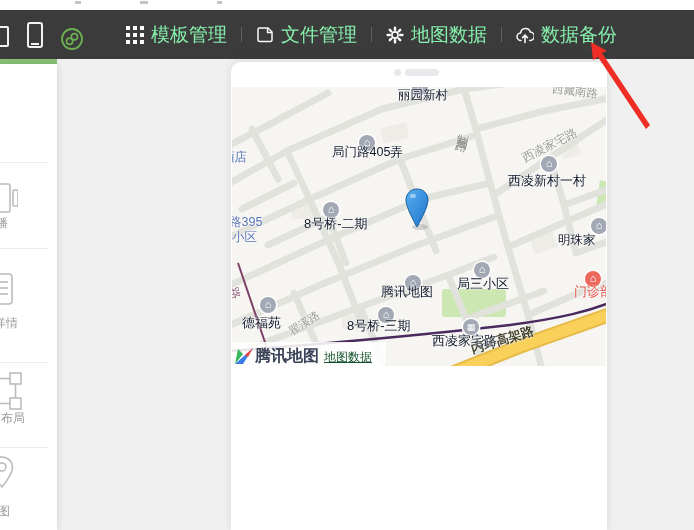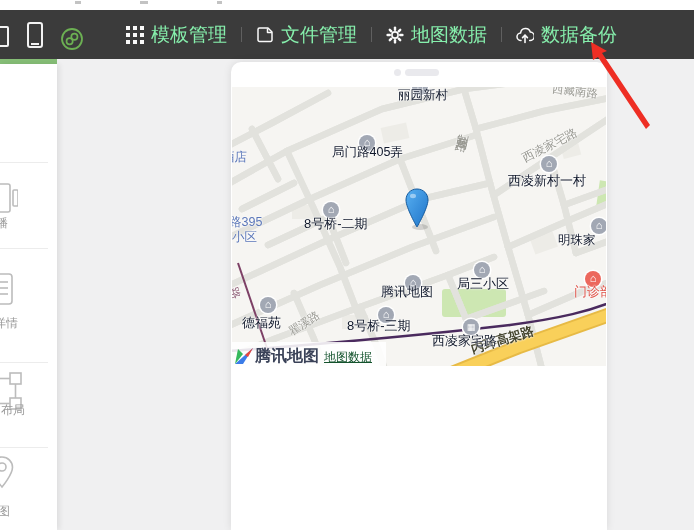--- a/index.html
+++ b/index.html
@@ -162,21 +162,21 @@
     </div>
 
     <div class="sitem" style="top:298px;height:85px">
       <svg class="sic" style="left:-6px;top:8px" width="32" height="42" viewBox="0 0 32 42">
         <rect x="16" y="3" width="11" height="11"></rect>
           <rect x="16" y="28" width="11" height="11"></rect>
         <line x1="21.5" y1="14" x2="21.5" y2="28"></line>
           <line x1="16" y1="8.5" x2="-2" y2="8.5"></line>
           <line x1="16" y1="33.5" x2="-2" y2="33.5"></line>
       </svg>
-      <div class="slabel" style="left:1px;top:40px">布局</div>
+      <div class="slabel" style="left:1px;top:48px">布局</div>
     </div>
 
     <div class="sitem" style="top:383px;height:83px">
       <svg class="sic" style="left:-13px;top:7px" width="30" height="45" viewBox="0 0 30 45">
         <path d="M15,3 C9,3 4.5,7.8 4.5,13.2 C4.5,20.5 15,33 15,33 C15,33 25.5,20.5 25.5,13.2 C25.5,7.8 21,3 15,3 Z"></path>
         <circle cx="15" cy="13" r="4"></circle>
       </svg>
       <div class="slabel" style="left:-2px;top:56px">图</div>
     </div>
   </div>

